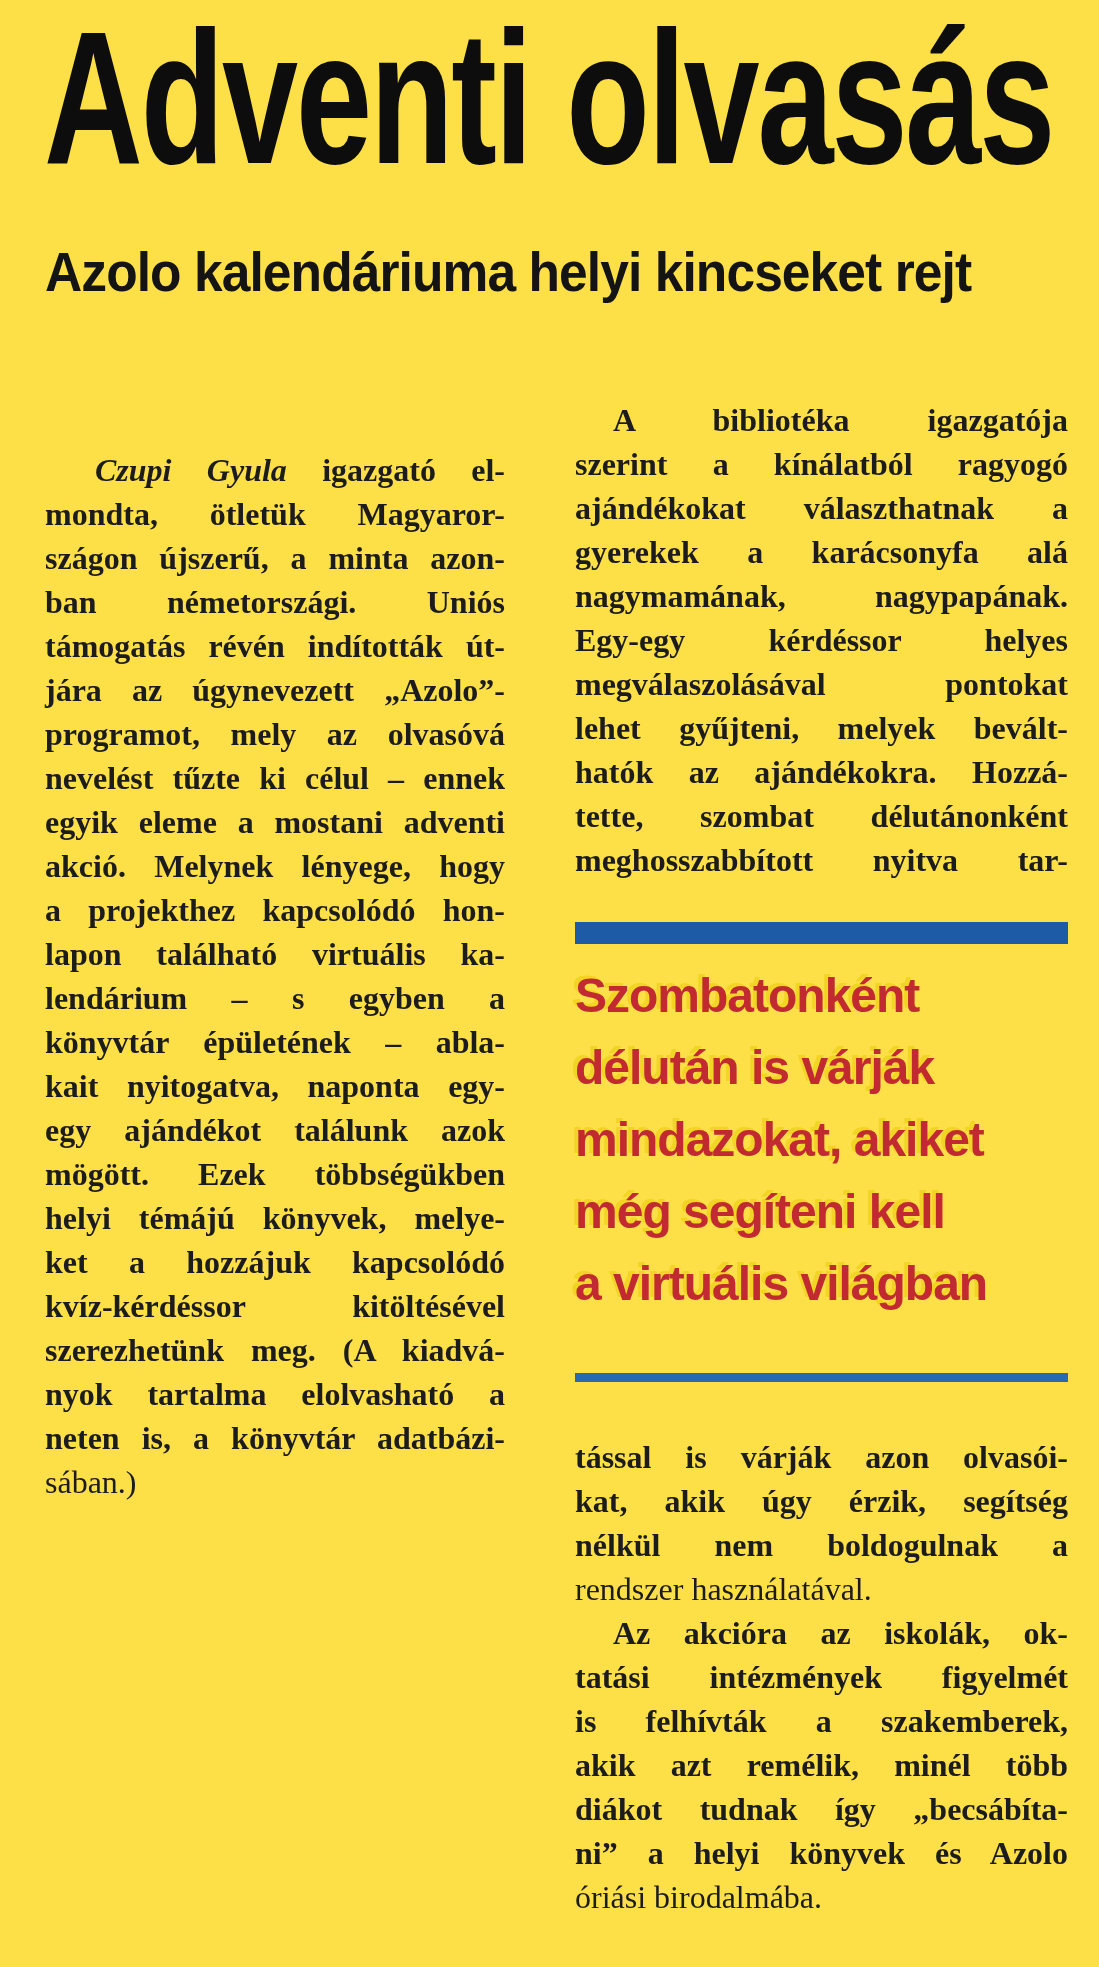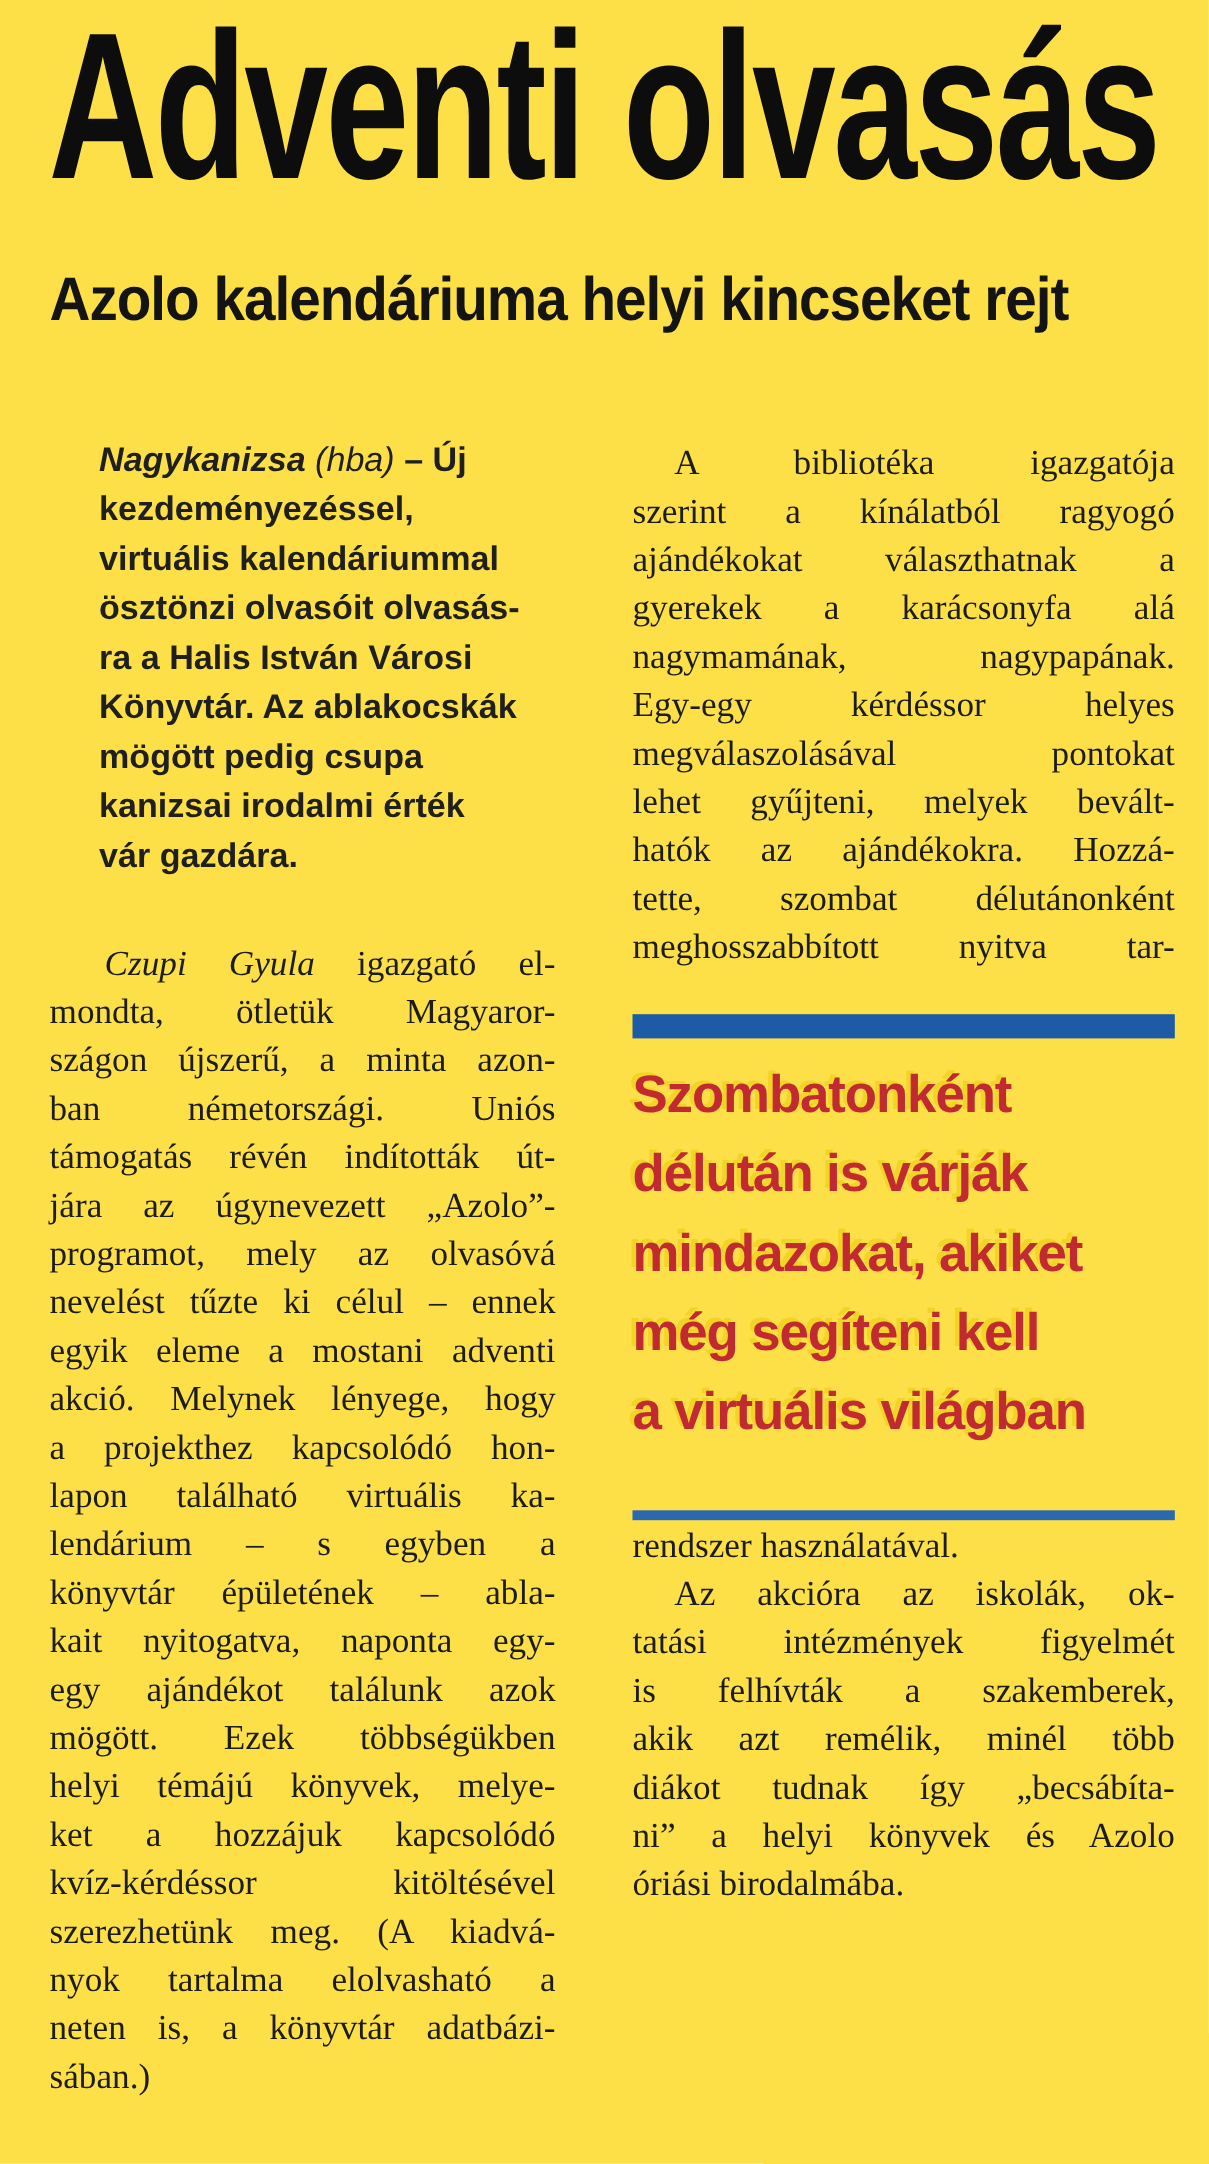--- a/index.html
+++ b/index.html
@@ -38,21 +38,21 @@
     font-weight:bold; font-size:31px; line-height:45px;
     color:#1f1f1f; white-space:pre-line; text-align:left;
   }
   .lead .loc { font-style:italic; }
   .lead .credit { font-style:italic; font-weight:normal; }
 
   
   .body {
     margin:0; font-size:32px; line-height:44px;
     white-space:pre-line;
-    text-align:justify; text-align-last:justify;
+    text-align:justify; text-align-last:justify;font-weight:bold;
   }
   .body.indent { text-indent:38px; }
   .lastline {
     margin:0; font-size:32px; line-height:44px;
     text-align:left; white-space:pre-line;
   }
   .ital { font-style:italic;margin-left:12px; }
   .mt-body { margin-top:53px; }
 
   
@@ -73,29 +73,20 @@
 <body>
 
 <div class="page">
 
   <h1 class="headline">Adventi olvasás</h1>
 
   <h2 class="subheadline">Azolo kalendáriuma helyi kincseket rejt</h2>
 
   <div class="col col-left">
 
-    <p class="lead"><span class="loc">Nagykanizsa</span><span class="credit"> (hba) </span><span>– Új
-kezdeményezéssel,
-virtuális kalendáriummal
-ösztönzi olvasóit olvasás-
-ra a Halis István Városi
-Könyvtár. Az ablakocskák
-mögött pedig csupa
-kanizsai irodalmi érték
-vár gazdára.</span></p>
 
     <p class="body indent mt-body"><span class="ital">Czupi Gyula</span><span> igazgató el-
 mondta, ötletük Magyaror-
 szágon újszerű, a minta azon-
 ban németországi. Uniós
 támogatás révén indították út-
 jára az úgynevezett „Azolo”-
 programot, mely az olvasóvá
 nevelést tűzte ki célul – ennek
 egyik eleme a mostani adventi
@@ -133,20 +124,23 @@
     <div class="bar-thick"></div>
 
     <p class="pull-quote">Szombatonként
 délután is várják
 mindazokat, akiket
 még segíteni kell
 a virtuális világban</p>
 
     <div class="bar-thin"></div>
 
+    <p class="body mt-body">tással is várják azon olvasói-
+kat, akik úgy érzik, segítség
+nélkül nem boldogulnak a</p>
     <p class="lastline">rendszer használatával.</p>
 
     <p class="body indent">Az akcióra az iskolák, ok-
 tatási intézmények figyelmét
 is felhívták a szakemberek,
 akik azt remélik, minél több
 diákot tudnak így „becsábíta-
 ni” a helyi könyvek és Azolo</p>
     <p class="lastline">óriási birodalmába.</p>
   </div>

